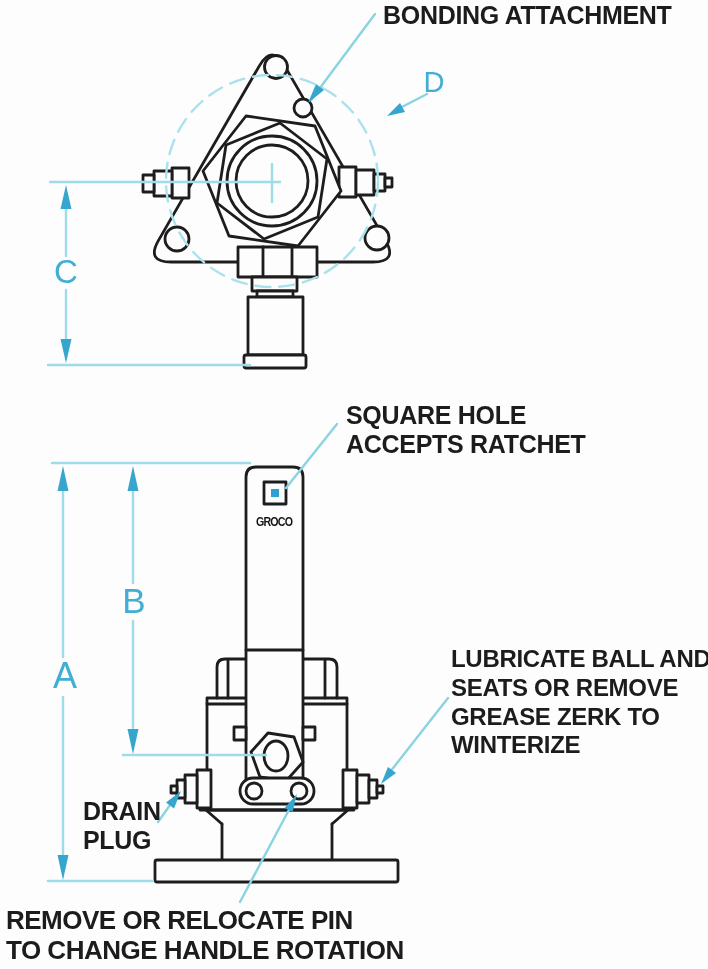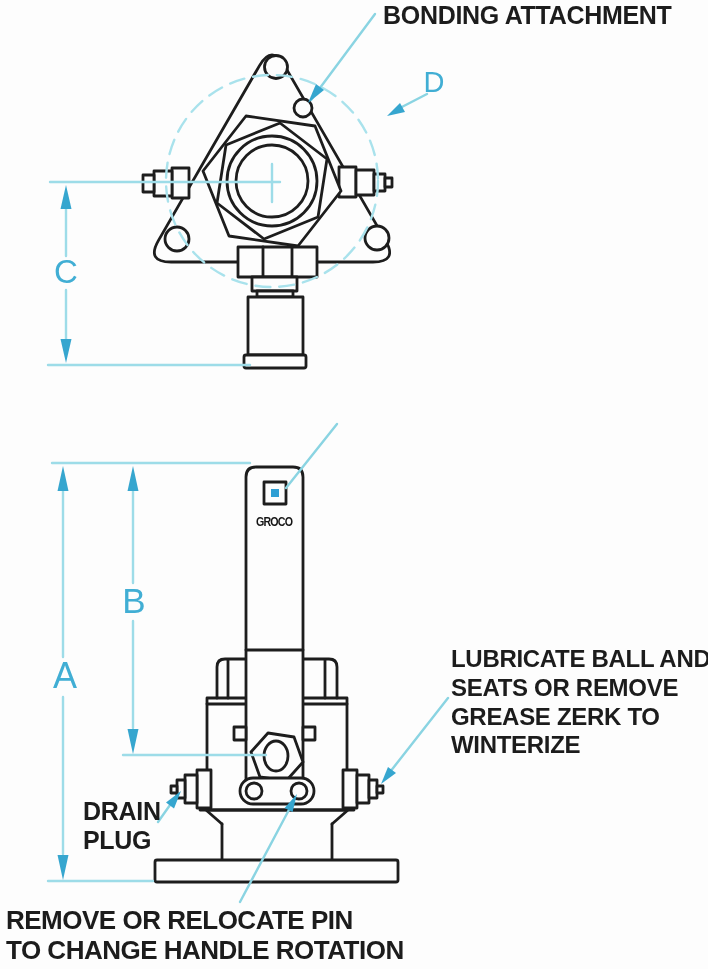--- a/index.html
+++ b/index.html
@@ -152,20 +152,22 @@
       <polygon points="308,103 316,84 324,90"></polygon>
       <polygon points="387,116 400,103 405,112"></polygon>
       <polygon points="181,791 174,808.5 166,802.5"></polygon>
       <polygon points="381,784 396,773 388,767"></polygon>
       <polygon points="297,794 292.6,812 284.6,808"></polygon>
     </g>
   </svg>
 
   <div class="lbl" id="bonding-lbl">BONDING ATTACHMENT</div>
 
+  <div class="lbl" id="square-lbl">SQUARE HOLE
+ACCEPTS RATCHET</div>
 
   <div class="lbl" id="drain-lbl">DRAIN
 PLUG</div>
 
   <div class="lbl" id="lube-lbl">LUBRICATE BALL AND
 SEATS OR REMOVE
 GREASE ZERK TO
 WINTERIZE</div>
 
   <div class="lbl" id="remove-lbl">REMOVE OR RELOCATE PIN

